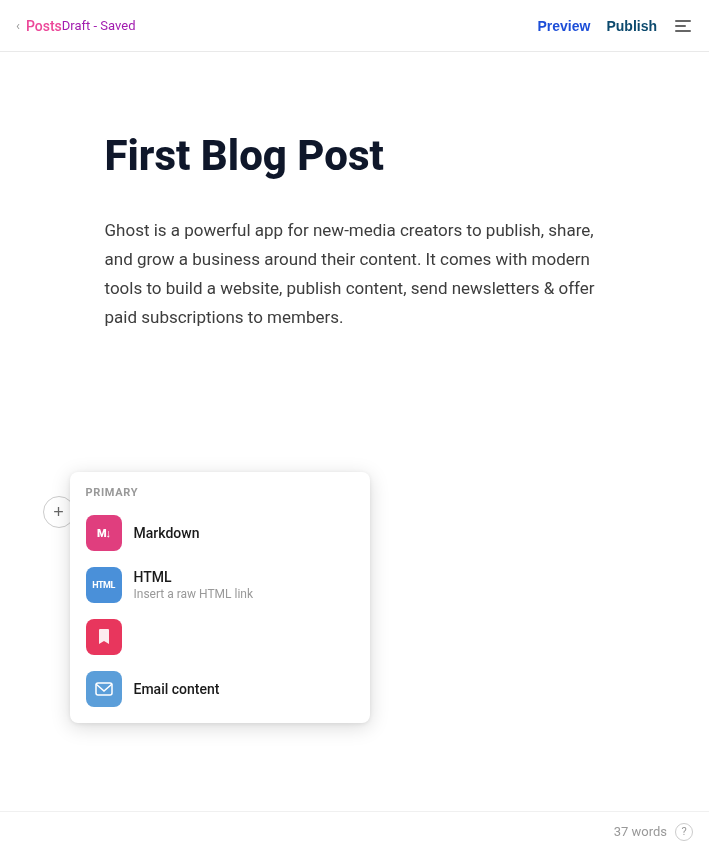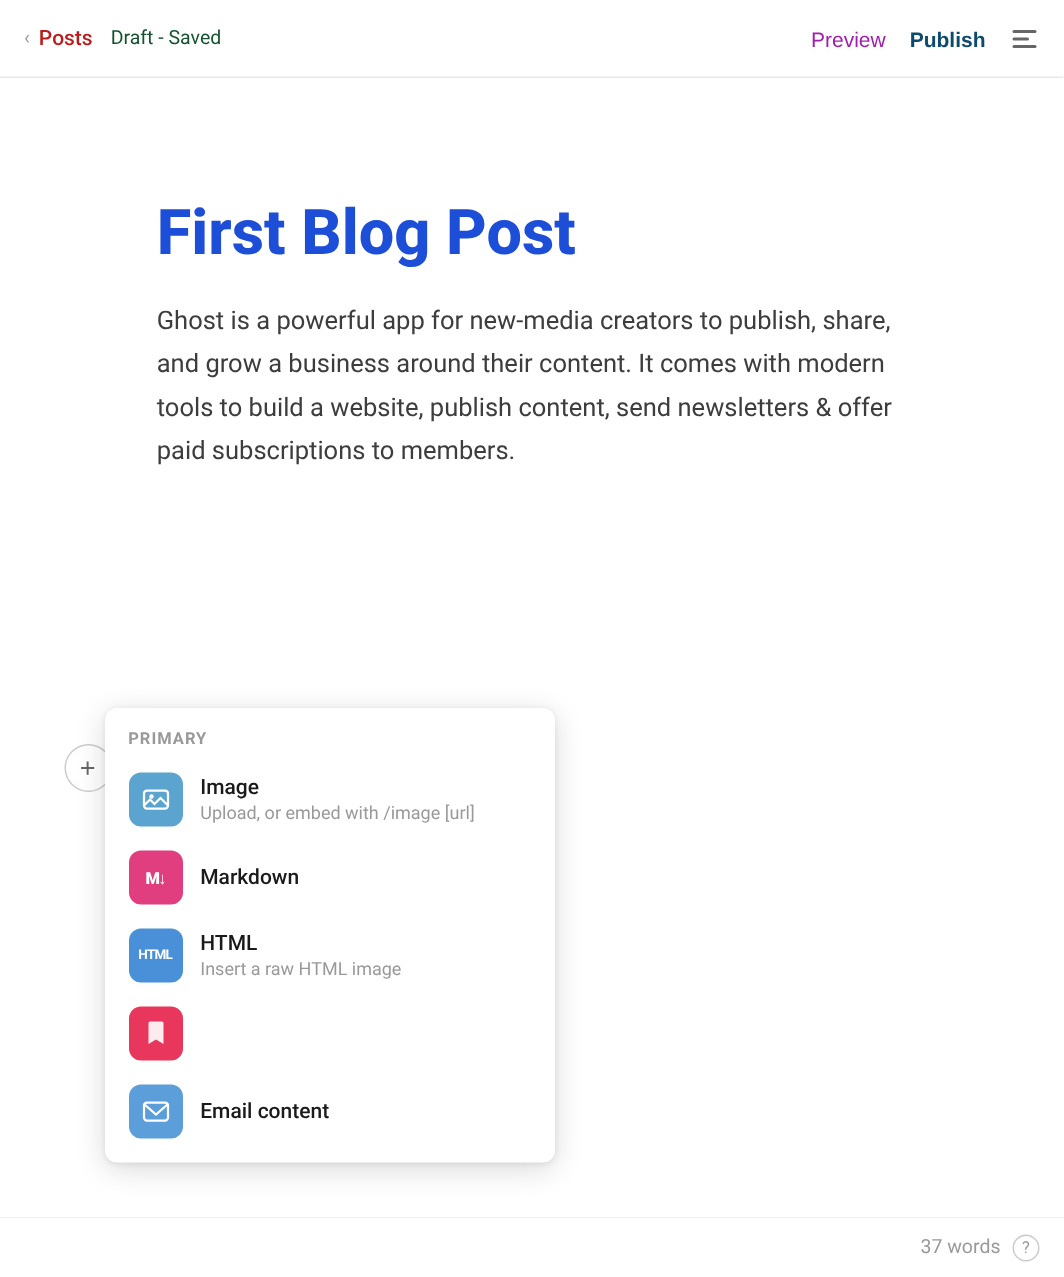--- a/index.html
+++ b/index.html
@@ -27,41 +27,40 @@
       align-items: center;
       gap: 6px;
       cursor: pointer;
     }
     .nav-chevron {
       color: #999;
       font-size: 13px;
     }
     .nav-posts {
       font-size: 14px;
-      color: #b91c1c;
+      color: #ec4899;
       font-weight: 500;
     }
     .nav-status {
-      margin-left: 12px;
       font-size: 13px;
-      color: #14532d;
+      color: #a21caf;
     }
     .nav-right {
       display: flex;
       align-items: center;
       gap: 16px;
       margin-left: auto;
     }
     .preview-btn {
       font-size: 14px;
-      color: #a21caf;
+      color: #1d4ed8;
       background: none;
       border: none;
       cursor: pointer;
-      font-weight: 400;
+      font-weight: 700;
     }
     .publish-btn {
       font-size: 14px;
       color: #0c4a6e;
       background: none;
       border: none;
       cursor: pointer;
       font-weight: 600;
     }
     .sidebar-icon {
@@ -88,22 +87,22 @@
     .content-area {
       padding: 80px 100px 60px;
       max-width: 700px;
       margin: 0 auto;
       position: relative;
     }
 
     .post-title {
       font-size: 42px;
       font-weight: 800;
-      color: #1d4ed8;
-      margin-bottom: 20px;
+      color: #0f172a;
+      margin-bottom: 36px;
       line-height: 1.15;
     }
 
     .post-body {
       font-size: 17px;
       line-height: 1.7;
       color: #3d3d3d;
       margin-bottom: 48px;
     }
 
@@ -243,46 +242,33 @@
 
 <div class="content-area">
   <h1 class="post-title">First Blog Post</h1>
   <p class="post-body">Ghost is a powerful app for new-media creators to publish, share, and grow a business around their content. It comes with modern tools to build a website, publish content, send newsletters &amp; offer paid subscriptions to members.</p>
 
   <button class="plus-btn">+</button>
 
   <div class="dropdown-card">
     <div class="dropdown-section-label">PRIMARY</div>
 
-    <div class="dropdown-item">
-      <div class="item-icon icon-image">
-        <svg width="20" height="20" viewBox="0 0 20 20" fill="none">
-          <rect x="2" y="4" width="16" height="12" rx="2" fill="none" stroke="white" stroke-width="1.5"></rect>
-          <circle cx="7" cy="8" r="1.5" fill="white"></circle>
-          <polyline points="2,14 6,10 9,13 13,9 18,14" stroke="white" stroke-width="1.5" fill="none"></polyline>
-        </svg>
-      </div>
-      <div class="item-text">
-        <span class="item-title">Image</span>
-        <span class="item-desc">Upload, or embed with /image [url]</span>
-      </div>
-    </div>
 
     <div class="dropdown-item">
       <div class="item-icon icon-markdown" style="font-size:11px; font-weight:900; letter-spacing:-1px;">M↓</div>
       <div class="item-text">
         <span class="item-title">Markdown</span>
       </div>
     </div>
 
     <div class="dropdown-item">
       <div class="item-icon icon-html" style="font-size:9px; font-weight:700; letter-spacing:-0.5px;">HTML</div>
       <div class="item-text">
         <span class="item-title">HTML</span>
-        <span class="item-desc">Insert a raw HTML image</span>
+        <span class="item-desc">Insert a raw HTML link</span>
       </div>
     </div>
 
 
 
     <div class="dropdown-item">
       <div class="item-icon icon-bookmark">
         <svg width="20" height="20" viewBox="0 0 20 20" fill="none">
           <path d="M6 2 h8 a1 1 0 0 1 1 1 v14 l-5-3 -5 3 V3 a1 1 0 0 1 1-1z" fill="white" opacity="0.9"></path>
         </svg>

